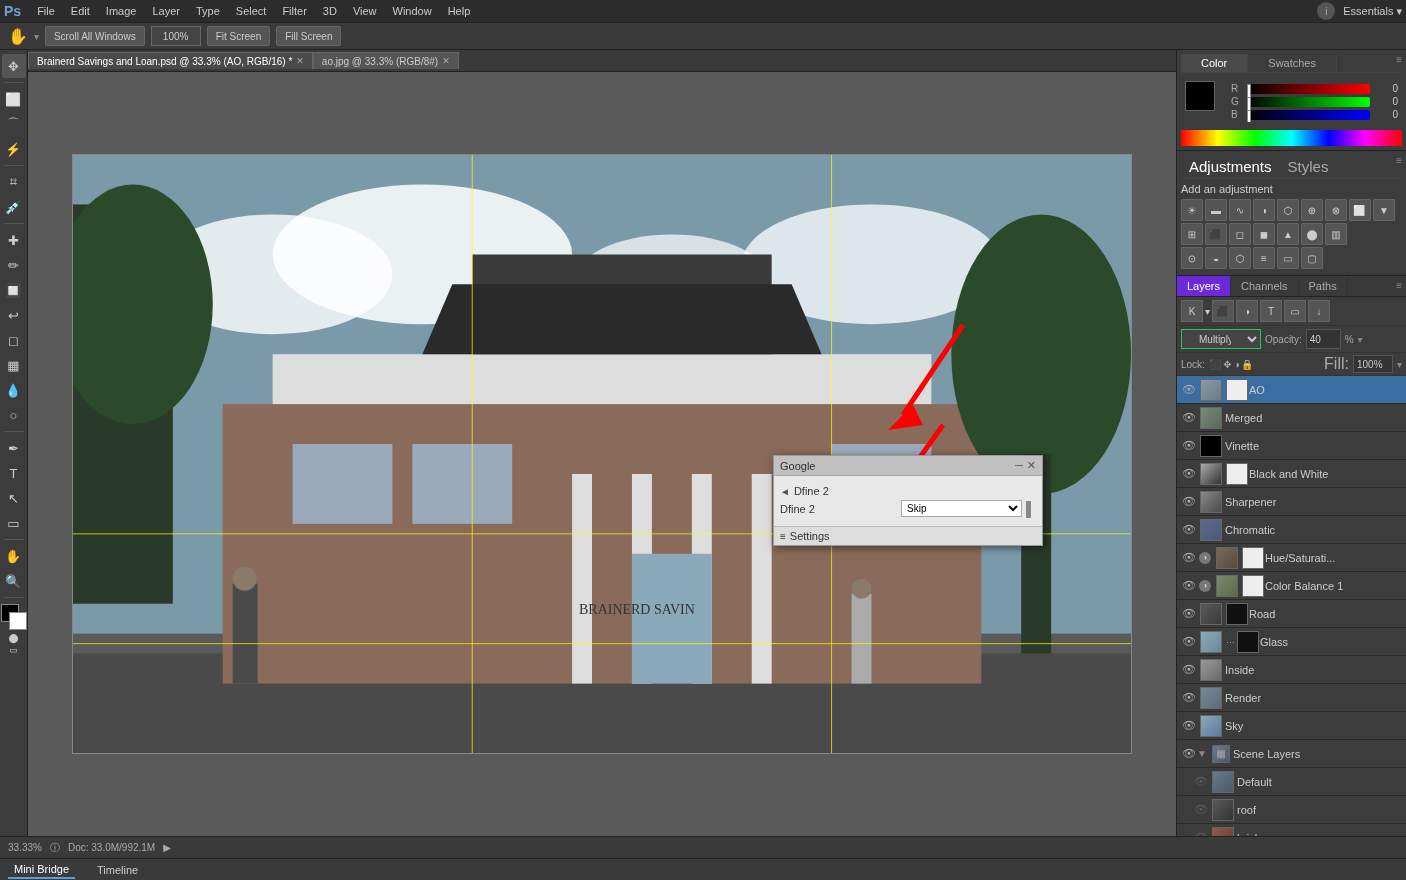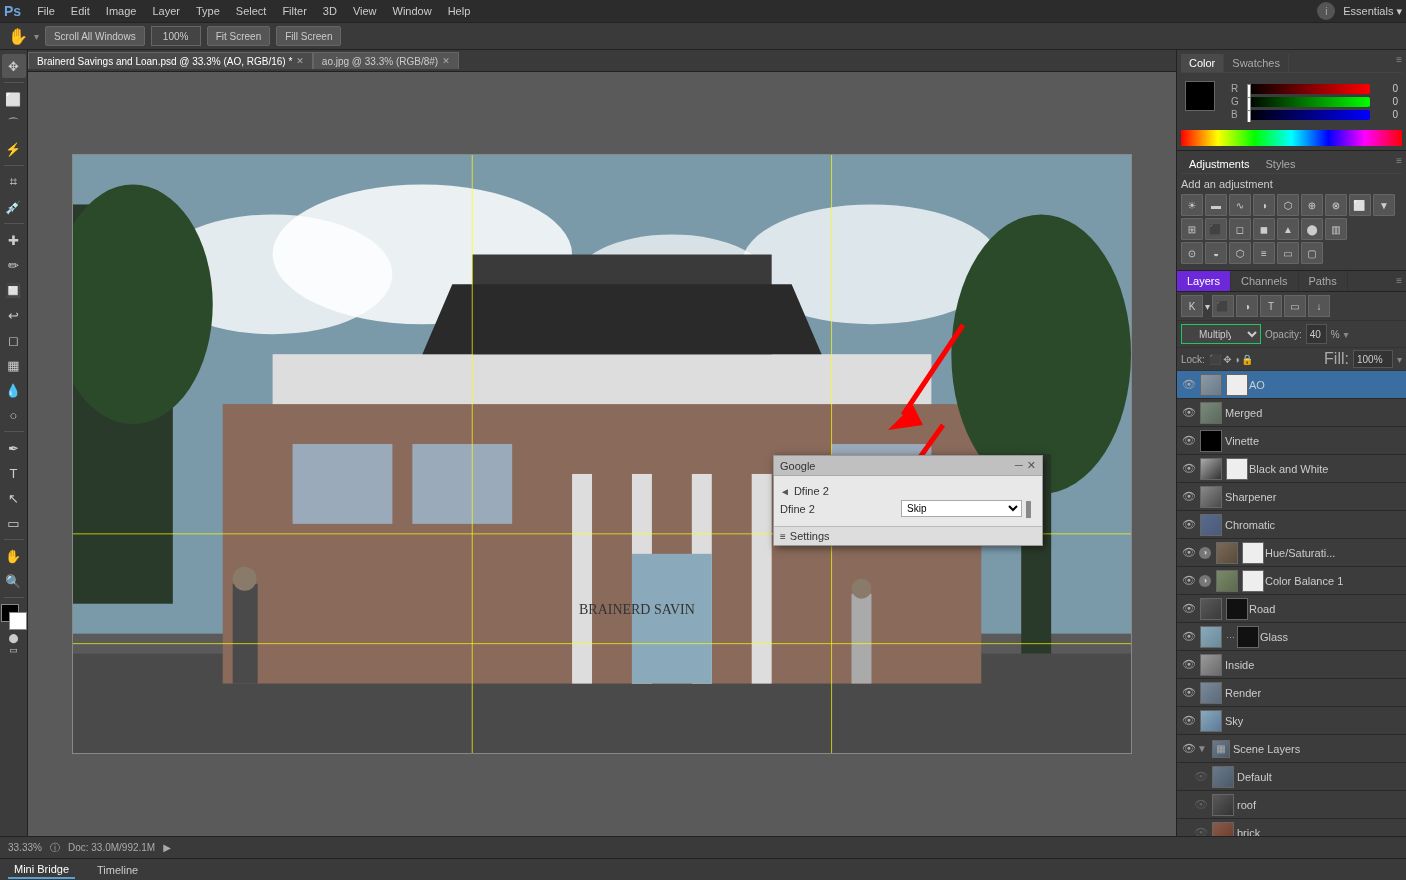--- a/index.html
+++ b/index.html
@@ -52,52 +52,52 @@
     .status-text { font-size: 10px; color: #aaa; }
     .mini-bridge-tab { font-size: 11px; color: #ccc; cursor: pointer; padding: 2px 6px; }
     .mini-bridge-tab.active { color: #fff; border-bottom: 2px solid #5a9fd4; }
 
     
     #right-panel { width: 230px; background: #3c3c3c; border-left: 1px solid #222; display: flex; flex-direction: column; flex-shrink: 0; overflow-y: auto; }
 
     
     #color-panel { border-bottom: 1px solid #222; padding: 4px; }
     .panel-tabs { display: flex; border-bottom: 1px solid #444; margin-bottom: 4px; }
-    .panel-tab { font-size: 11px; color: #aaa; padding: 3px 8px; cursor: pointer; border-right: 1px solid #444; }
+    .panel-tab { font-size: 11px; color: #aaa; padding: 3px 20px; cursor: pointer; border-right: 1px solid #444; }
     .panel-tab.active { color: #fff; background: #4a4a4a; }
     .color-preview { width: 30px; height: 30px; border: 1px solid #666; background: #000; float: left; margin-right: 8px; position: relative; }
     .color-sliders { overflow: hidden; }
     .slider-row { display: flex; align-items: center; margin: 2px 0; }
     .slider-label { width: 12px; font-size: 10px; color: #aaa; }
     .slider-track { flex: 1; height: 10px; margin: 0 4px; border-radius: 2px; }
     .slider-r { background: linear-gradient(to right, #000, #f00); }
     .slider-g { background: linear-gradient(to right, #000, #0f0); }
     .slider-b { background: linear-gradient(to right, #000, #00f); }
     .slider-thumb { width: 4px; height: 14px; background: #fff; border: 1px solid #888; margin-left: 0%; }
     .slider-val { width: 24px; font-size: 10px; text-align: right; color: #ccc; }
     .color-spectrum { width: 100%; height: 16px; background: linear-gradient(to right, #f00, #ff0, #0f0, #0ff, #00f, #f0f, #f00); margin-top: 4px; border-radius: 1px; }
 
     
     #adjustments-panel { border-bottom: 1px solid #222; padding: 4px; }
     .adj-tabs { display: flex; border-bottom: 1px solid #444; margin-bottom: 4px; }
-    .adj-tab { font-size: 11px; color: #aaa; padding: 3px 8px; cursor: pointer; }
+    .adj-tab { font-size: 15px; color: #aaa; padding: 3px 8px; cursor: pointer; }
     .adj-tab.active { color: #fff; }
     .adj-title { font-size: 11px; color: #ccc; margin-bottom: 4px; }
     .adj-icons-row { display: flex; flex-wrap: wrap; gap: 2px; margin-bottom: 2px; }
     .adj-icon { width: 22px; height: 22px; background: #555; border: 1px solid #666; display: flex; align-items: center; justify-content: center; cursor: pointer; font-size: 10px; color: #ccc; border-radius: 1px; }
 
     
     #layers-panel { flex: 1; padding: 0; min-height: 0; overflow-y: auto; }
     .layers-tabs { display: flex; border-bottom: 1px solid #222; background: #3a3a3a; }
     .layers-tab { font-size: 11px; color: #aaa; padding: 4px 10px; cursor: pointer; border-right: 1px solid #333; }
     .layers-tab.active { color: #fff; background: #6d28d9; }
     .layers-toolbar { display: flex; align-items: center; padding: 3px 4px; gap: 2px; border-bottom: 1px solid #333; background: #3c3c3c; }
     .layers-tool-btn { width: 22px; height: 22px; display: flex; align-items: center; justify-content: center; background: #555; border: 1px solid #666; font-size: 10px; color: #ccc; cursor: pointer; }
     .blend-select { background: #444; border: 1px solid #22c55e; color: #ccc; font-size: 10px; padding: 1px 13px; width: 80px; height: 20px; }
-    .opacity-input { background: #333; border: 1px solid #555; color: #ccc; font-size: 10px; width: 21px; height: 20px; padding: 1px 3px; }
+    .opacity-input { background: #333; border: 1px solid #555; color: #ccc; font-size: 10px; width: 35px; height: 20px; padding: 1px 3px; }
     .layers-options { display: flex; align-items: center; padding: 2px 4px; gap: 4px; border-bottom: 1px solid #333; font-size: 10px; color: #aaa; }
     .lock-icons { display: flex; gap: 2px; }
     .lock-icon { font-size: 10px; color: #aaa; }
     .fill-label { margin-left: auto; font-size: 16px; color: #aaa; }
     .fill-val { background: #333; border: 1px solid #555; color: #ccc; font-size: 10px; width: 40px; height: 18px; padding: 1px 3px; }
     
     .layer-item { display: flex; align-items: center; padding: 2px 4px; height: 28px; cursor: pointer; border-bottom: 1px solid #2a2a2a; }
     .layer-item.active { background: #3a6ea0; }
     .layer-vis { width: 16px; height: 16px; display: flex; align-items: center; justify-content: center; font-size: 11px; color: #aaa; cursor: pointer; }
     .layer-thumb { width: 22px; height: 22px; background: #555; border: 1px solid #666; flex-shrink: 0; margin: 0 3px; overflow: hidden; }

